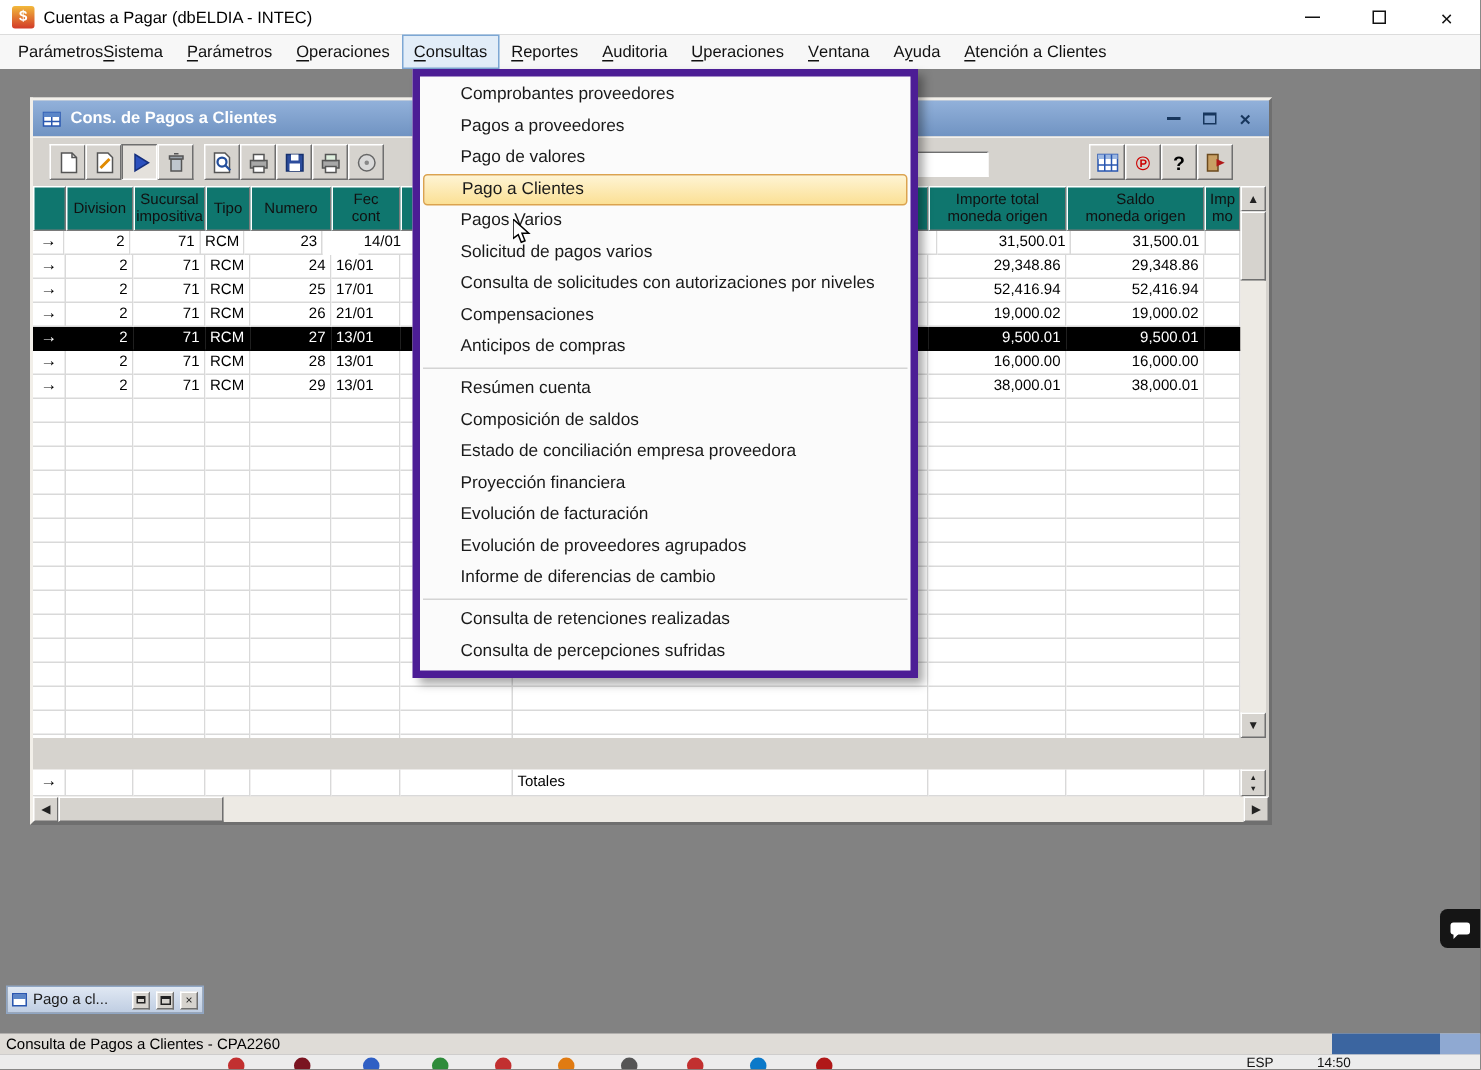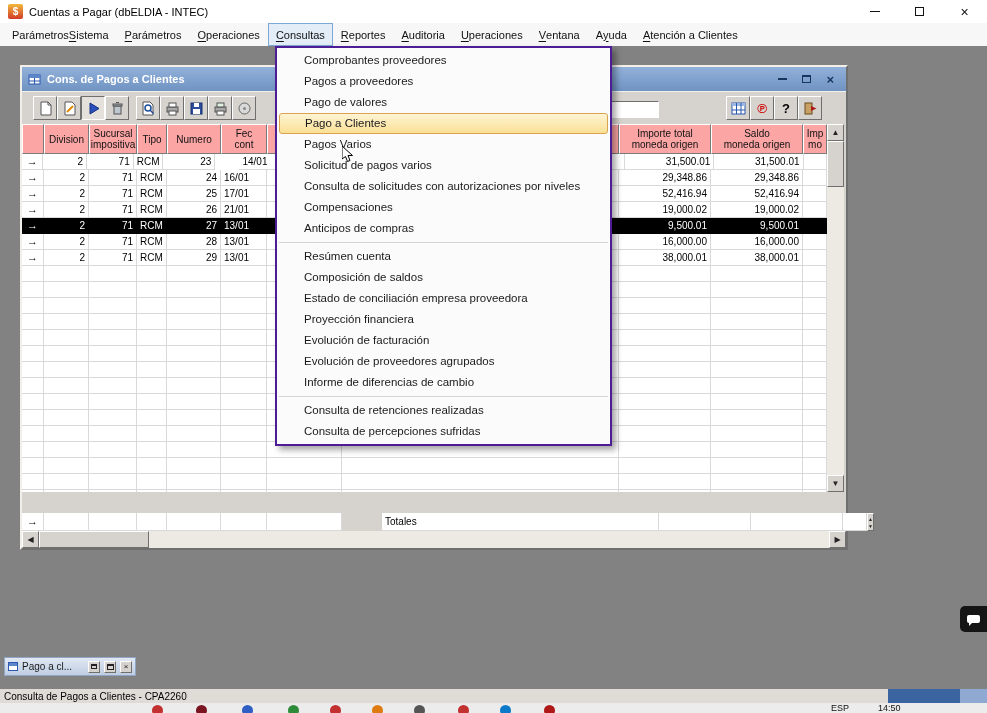--- a/index.html
+++ b/index.html
@@ -34,21 +34,21 @@
 
   
   .toolbar { position:absolute; top:24px; left:0; right:0; height:33px; background:#D6D3CE; border-top:1px solid #F3F1ED; }
   .tb-btn { position:absolute; top:4px; width:24px; height:24px; background:#D6D3CE; border:1px solid; border-color:#FFFFFF #6F6F6F #6F6F6F #FFFFFF; display:flex; align-items:center; justify-content:center; }
   .tb-btn.pressed { border-color:#6F6F6F #FFFFFF #FFFFFF #6F6F6F; background:#E4E1DC; }
   .tb-edit { position:absolute; left:541px; top:9px; width:96px; height:17px; background:#fff; border:1px solid; border-color:#6F6F6F #FFFFFF #FFFFFF #6F6F6F; font-size:10px; padding:0 3px; font-family:"Liberation Sans",sans-serif; }
   .tb-sym { font-weight:bold; }
 
   
   .grid-head { position:absolute; top:57px; left:0; width:805px; height:30px; display:flex; }
-  .hc { background:#fca5a5; border:1px solid; border-color:#FFFFFF #7A7A7A #7A7A7A #FFFFFF; font-size:10px; line-height:11px; display:flex; flex-direction:column; align-items:center; justify-content:center; overflow:hidden; white-space:nowrap; color:#111; }
+  .hc { background:#0f766e; border:1px solid; border-color:#FFFFFF #7A7A7A #7A7A7A #FFFFFF; font-size:10px; line-height:11px; display:flex; flex-direction:column; align-items:center; justify-content:center; overflow:hidden; white-space:nowrap; color:#111; }
   .rows { position:absolute; top:87px; left:0; width:805px; height:338px; background:#fff; overflow:hidden; }
   .row { display:flex; }
   .c { height:16px; border-right:1px solid #D9D9D9; border-bottom:1px solid #D9D9D9; font-size:10px; line-height:15px; padding:0 3px; overflow:hidden; white-space:nowrap; background:#fff; color:#000; }
   .c.r { text-align:right; }
   .c.sel-cell { text-align:center; padding:0; font-size:11px; line-height:14px; }
   .row.selected .c { background:#000; color:#fff; border-color:#000; }
   .grid-gap { position:absolute; top:425px; left:0; right:0; height:21px; background:#D6D3CE; }
   .totals { position:absolute; top:446px; left:0; width:822px; height:18px; display:flex; }
   .totals .c { height:18px; line-height:17px; }
   .spin { width:17px; height:18px; background:#D6D3CE; border:1px solid; border-color:#FFFFFF #6F6F6F #6F6F6F #FFFFFF; display:flex; flex-direction:column; align-items:center; justify-content:center; font-size:5px; color:#222; gap:1px; }
@@ -58,21 +58,21 @@
   .sb-btn { position:absolute; width:17px; height:17px; background:#D6D3CE; border:1px solid; border-color:#FFFFFF #6F6F6F #6F6F6F #FFFFFF; display:flex; align-items:center; justify-content:center; font-size:8px; color:#222; }
   .v-up { top:0; left:0; }
   .v-down { bottom:0; left:0; }
   .v-thumb { position:absolute; top:17px; left:0; width:17px; height:46px; background:#D6D3CE; border:1px solid; border-color:#FFFFFF #6F6F6F #6F6F6F #FFFFFF; }
   .hscroll { position:absolute; top:464px; left:0; width:824px; height:17px; background:#EDEAE4; }
   .h-left { top:0; left:0; }
   .h-right { top:0; right:0; }
   .h-thumb { position:absolute; top:0; left:17px; width:110px; height:17px; background:#D6D3CE; border:1px solid; border-color:#FFFFFF #6F6F6F #6F6F6F #FFFFFF; }
 
   
-  .dropdown { position:absolute; left:275px; top:46px; width:337px; background:#FBFBFB; border:2px solid #4c1d95; box-shadow:4px 4px 6px rgba(0,0,0,.35); padding:2px 0; z-index:60; font-size:11.5px; }
+  .dropdown { position:absolute; left:275px; top:46px; width:337px; background:#FBFBFB; border:5px solid #4c1d95; box-shadow:4px 4px 6px rgba(0,0,0,.35); padding:2px 0; z-index:60; font-size:11.5px; }
   .menu-item { height:21px; line-height:21px; padding-left:27px; color:#1A1A1A; white-space:nowrap; overflow:hidden; }
   .menu-item.hl { background:linear-gradient(#FEF4D4,#FBE095); border:1px solid #DBA34F; border-radius:3px; margin:0 2px; padding-left:25px; line-height:19px; }
   .menu-sep { height:1px; background:#D4D4D4; margin:3px 2px; }
 
   
   .cursor { position:absolute; left:342px; top:146px; z-index:100; pointer-events:none; }
 
   
   .minwin { position:absolute; left:4px; top:657px; width:132px; height:19px; background:linear-gradient(#E0E8F3,#BFCDE2); border:1px solid #90A6C4; display:flex; align-items:center; gap:4px; padding:0 3px; font-size:10px; color:#1A1A1A; z-index:10; }
   .minwin .mw-icon { width:10px; height:9px; border:1px solid #2A57B0; background:linear-gradient(#5B86C8 0 3px, #fff 3px); flex:0 0 auto; }
@@ -607,21 +607,21 @@
     <div class="grid-gap"></div>
     <div class="totals">
         <div class="row" style="display: flex;">
           <div class="c sel-cell" style="width: 22px;">→</div>
           <div class="c r" style="width: 45px;"></div>
           <div class="c r" style="width: 48px;"></div>
           <div class="c" style="width: 30px;"></div>
           <div class="c r" style="width: 54px;"></div>
           <div class="c" style="width: 46px;"></div>
           <div class="c" style="width: 75px;"></div>
-          <div class="c" style="width: 277px; margin-left: 40px;">Totales</div>
+          <div class="c" style="width: 277px;">Totales</div>
           <div class="c r" style="width: 92px;"></div>
           <div class="c r" style="width: 92px;"></div>
           <div class="c" style="width: 24px;"></div>
         </div>
         <div class="spin">
           <span>▲</span>
           <span>▼</span>
         </div>
       </div>
 

